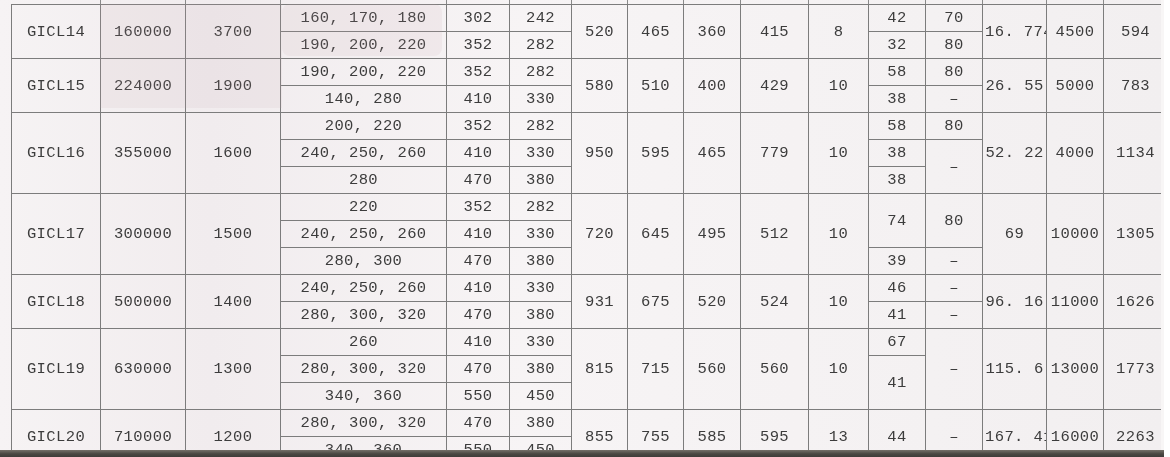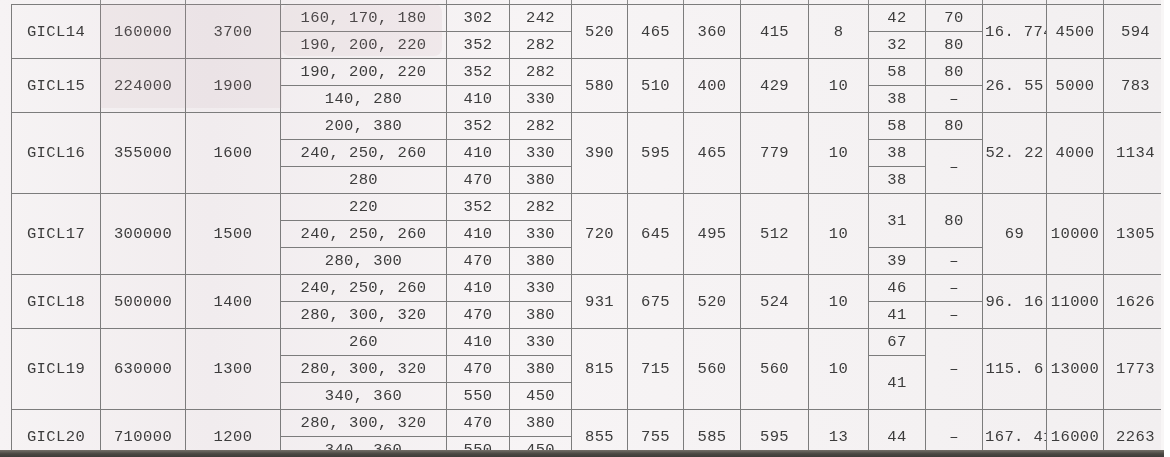--- a/index.html
+++ b/index.html
@@ -141,24 +141,24 @@
           <td class="range">140, 280</td>
           <td>410</td>
           <td>330</td>
           <td>38</td>
           <td>–</td>
         </tr>
         <tr>
           <td rowspan="3">GICL16</td>
           <td rowspan="3">355000</td>
           <td rowspan="3">1600</td>
-          <td class="range">200, 380</td>
-          <td>352</td>
-          <td>282</td>
-          <td rowspan="3">390</td>
+          <td class="range">200, 220</td>
+          <td>352</td>
+          <td>282</td>
+          <td rowspan="3">950</td>
           <td rowspan="3">595</td>
           <td rowspan="3">465</td>
           <td rowspan="3">779</td>
           <td rowspan="3">10</td>
           <td>58</td>
           <td>80</td>
           <td rowspan="3">52. 22</td>
           <td rowspan="3">4000</td>
           <td rowspan="3">1134</td>
         </tr>
@@ -180,21 +180,21 @@
           <td rowspan="3">300000</td>
           <td rowspan="3">1500</td>
           <td class="range">220</td>
           <td>352</td>
           <td>282</td>
           <td rowspan="3">720</td>
           <td rowspan="3">645</td>
           <td rowspan="3">495</td>
           <td rowspan="3">512</td>
           <td rowspan="3">10</td>
-          <td rowspan="2">31</td>
+          <td rowspan="2">74</td>
           <td rowspan="2">80</td>
           <td rowspan="3">69</td>
           <td rowspan="3">10000</td>
           <td rowspan="3">1305</td>
         </tr>
         <tr>
           <td class="range">240, 250, 260</td>
           <td>410</td>
           <td>330</td>
         </tr>

